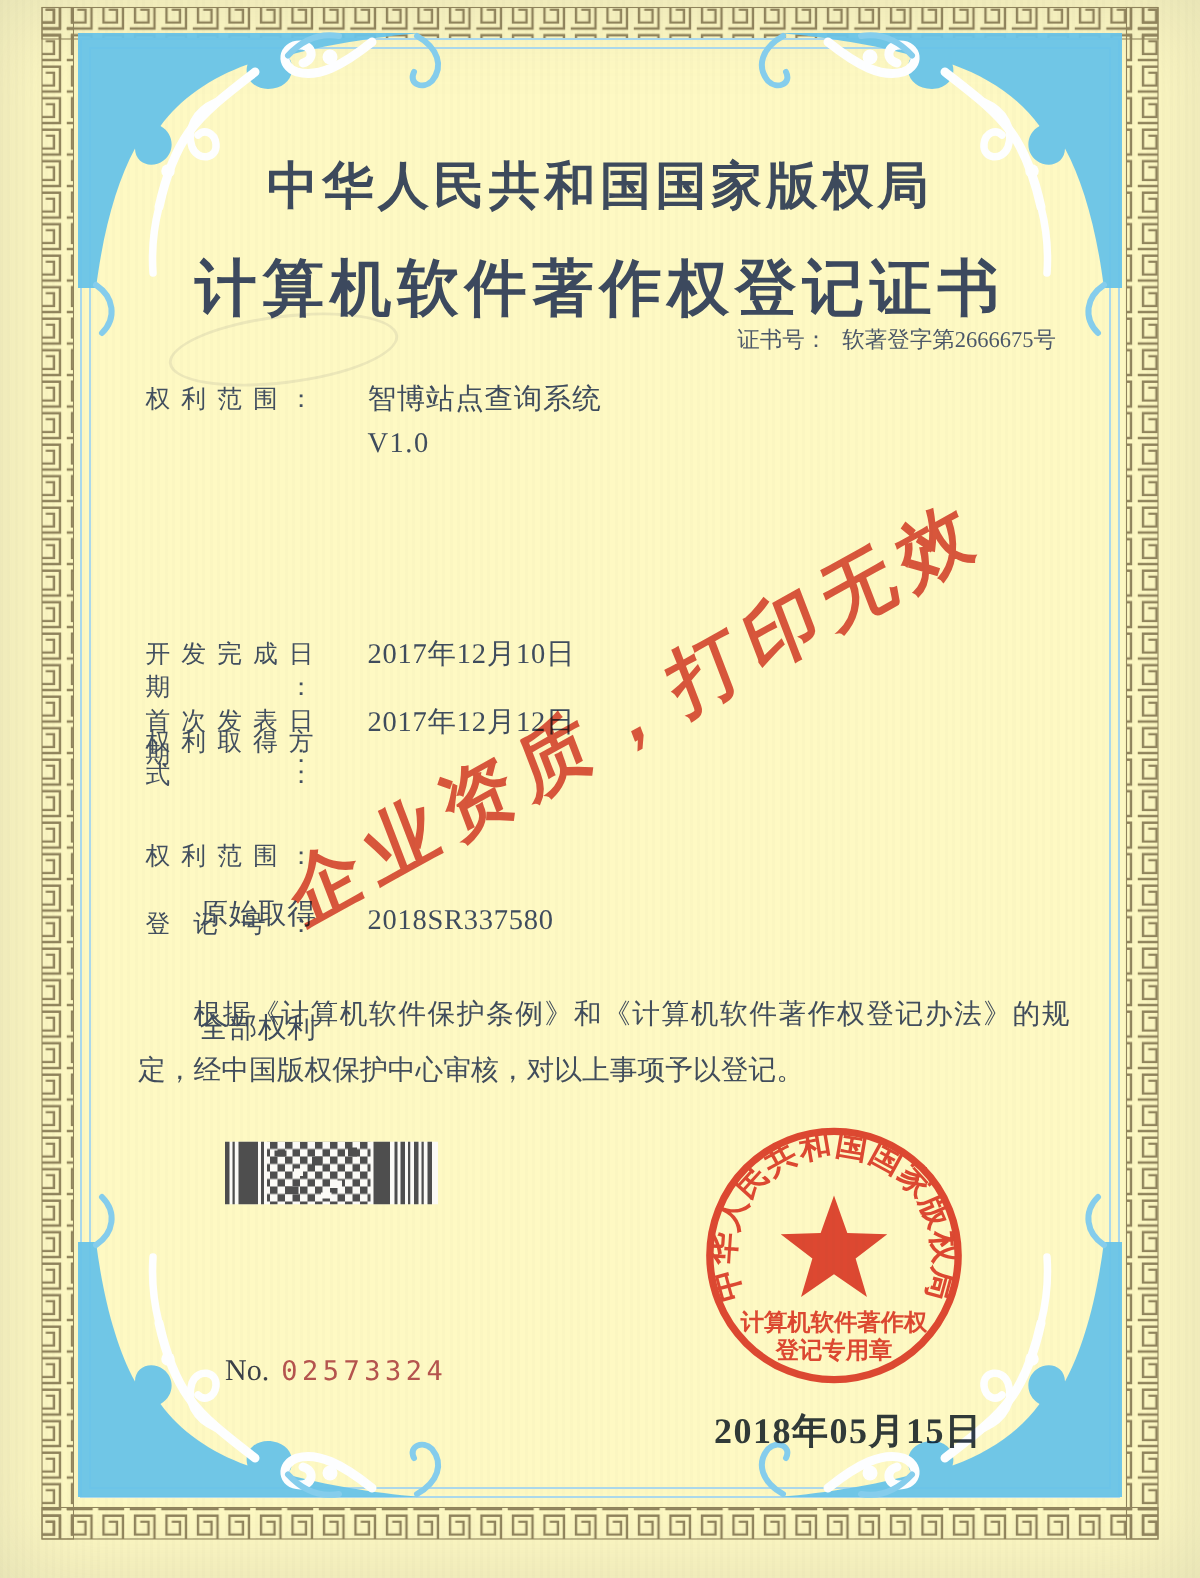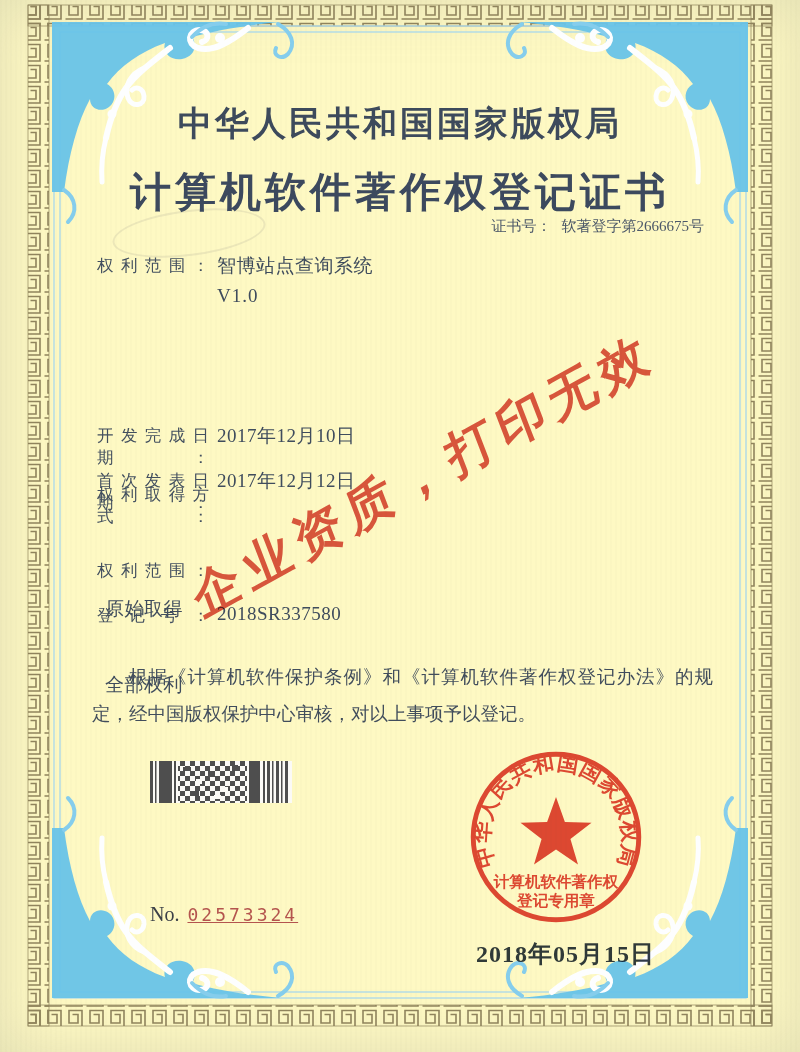--- a/index.html
+++ b/index.html
@@ -24,36 +24,36 @@
   }
   .cert-no{
     position:absolute;top:217px;right:96px;font-size:15px;color:#4c5869;z-index:10;
   }
   .cert-no .cn-label{margin-right:10px;}
   .field-row{position:absolute;left:97px;display:flex;align-items:flex-start;z-index:10;}
   .lab{
     display:inline-block;width:112px;font-size:16.5px;color:#424f5f;
     text-align:justify;text-align-last:justify;flex:0 0 112px;padding-top:2px;
   }
-  .val{font-size:19px;color:#3f4c5d;margin-left:8px;letter-spacing:.5px;}
+  .val{font-size:19px;color:#3f4c5d;margin-left:36px;letter-spacing:.5px;}
   .val .ver{margin-top:6px;letter-spacing:1px;}
   .r1{top:253px;} .r2{top:338px;} .r3{top:423px;} .r4{top:468px;justify-content:center;}
   .r5{top:482px;flex-direction:column;} .r6{top:558px;flex-direction:column;} .r7{top:603px;}
   .body-par{
     position:absolute;left:92px;top:659px;width:621px;z-index:10;
     font-size:18.5px;line-height:37px;color:#414d5c;
     text-align:justify;text-indent:37px;
   }
   .barcode{position:absolute;left:150px;top:761px;z-index:12;}
   .seal{position:absolute;left:467px;top:748px;width:178px;height:178px;z-index:40;
         mix-blend-mode:multiply;opacity:.93;}
   .serial{position:absolute;left:150px;top:903px;z-index:10;font-size:20px;color:#3b4048;}
   .serial .num{
     font-family:"DejaVu Sans Mono","Liberation Mono",monospace;
-    font-size:18px;color:#b4544e;letter-spacing:3px;margin-left:8px;text-decoration:underline;
+    font-size:18px;color:#b4544e;letter-spacing:3px;margin-left:8px;
   }
   .issue-date{
     position:absolute;left:476px;top:938px;z-index:41;font-size:24px;
     font-weight:bold;color:#303b49;letter-spacing:1px;mix-blend-mode:multiply;
   }
   .watermark{
     position:absolute;left:190px;top:556px;z-index:50;white-space:nowrap;
     font-size:50px;font-weight:bold;letter-spacing:8px;color:#d23a2e;opacity:.85;
     transform:rotate(-29deg) skewX(-8deg);transform-origin:25px 28px;
     mix-blend-mode:multiply;pointer-events:none;

